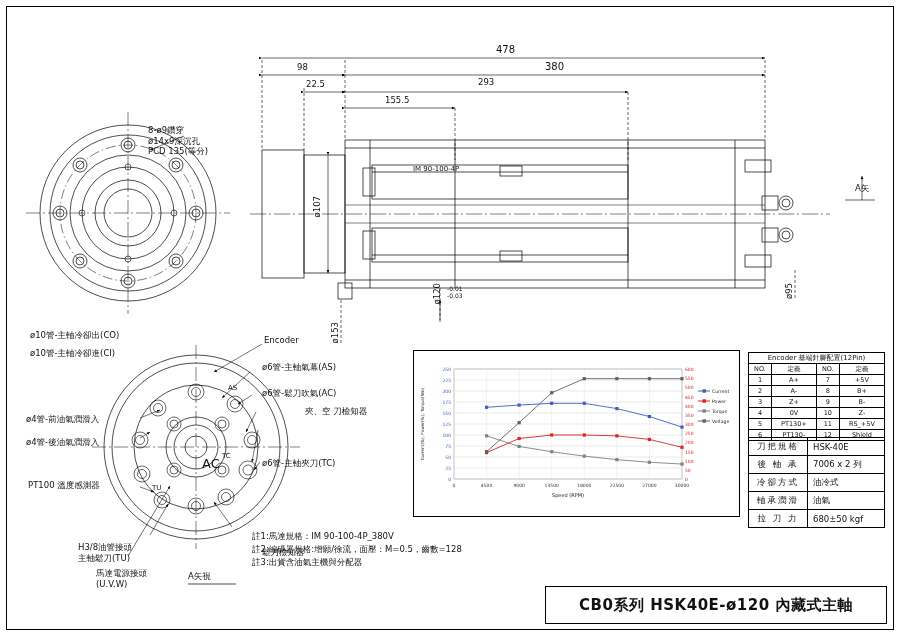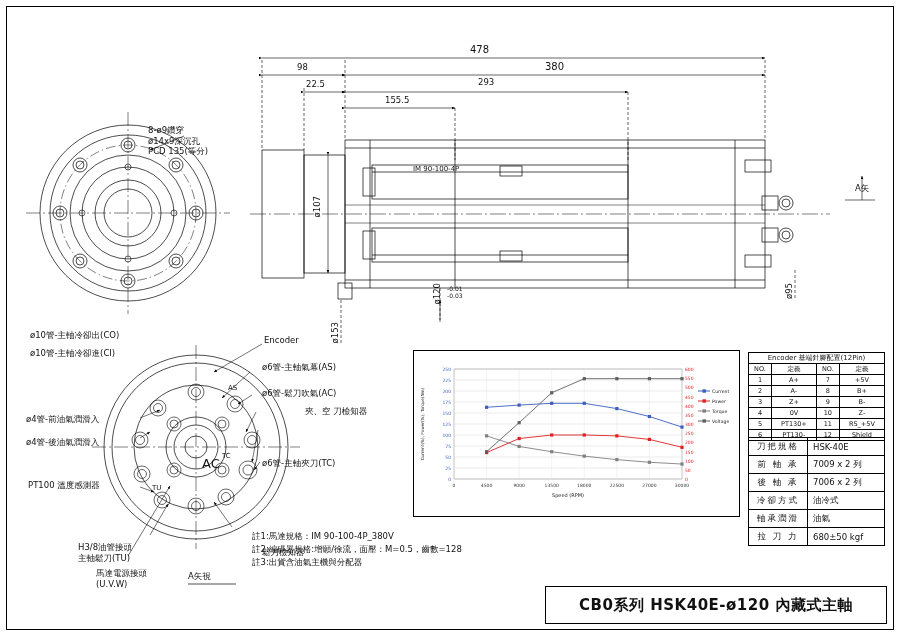--- a/index.html
+++ b/index.html
@@ -223,21 +223,21 @@
       </g>
     </g>
   </svg>
 
   <div class="lbl" style="left:148px;top:125px;">
     <span>8-ø9鑽穿</span><br>
     <span>ø14x9深沉孔</span><br>
     <span>PCD 135(等分)</span>
   </div>
 
-  <div class="dim" style="left:470px;top:44px;font-size:10px;text-align:center;">478</div>
+  <div class="dim" style="left:496px;top:44px;font-size:10px;text-align:center;">478</div>
   <div class="dim" style="left:297px;top:62px;">98</div>
   <div class="dim" style="left:545px;top:61px;font-size:10px;">380</div>
   <div class="dim" style="left:306px;top:79px;">22.5</div>
   <div class="dim" style="left:478px;top:77px;">293</div>
   <div class="dim" style="left:385px;top:95px;">155.5</div>
   <div class="dim" style="left:312px;top:196px;writing-mode:vertical-rl;transform:rotate(180deg);">ø107</div>
   <div class="dim" style="left:330px;top:322px;writing-mode:vertical-rl;transform:rotate(180deg);">ø153</div>
   <div class="dim" style="left:432px;top:283px;writing-mode:vertical-rl;transform:rotate(180deg);"><span>ø120</span></div>
   <div class="dim" style="left:447px;top:286px;font-size:6px;line-height:1.1;">
     <span>-0.01</span><br><span>-0.03</span>
@@ -424,24 +424,20 @@
       </tbody>
   </table>
 
   <table class="spec">
     <tbody id="spec-body">
         <tr>
           <td class="k">刀把規格</td>
           <td class="v">HSK-40E</td>
         </tr>
         <tr>
-          <td class="k">前 軸 承</td>
-          <td class="v">7009 x 2 列</td>
-        </tr>
-        <tr>
           <td class="k">後 軸 承</td>
           <td class="v">7006 x 2 列</td>
         </tr>
         <tr>
           <td class="k">冷卻方式</td>
           <td class="v">油冷式</td>
         </tr>
         <tr>
           <td class="k">軸承潤滑</td>
           <td class="v">油氣</td>

